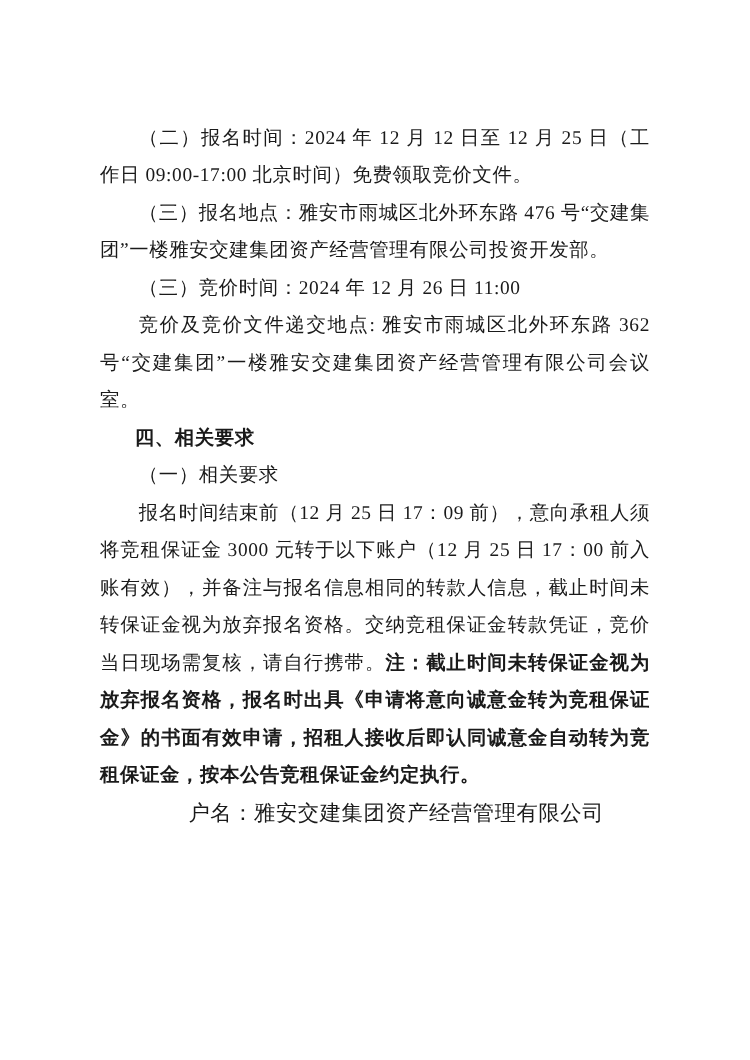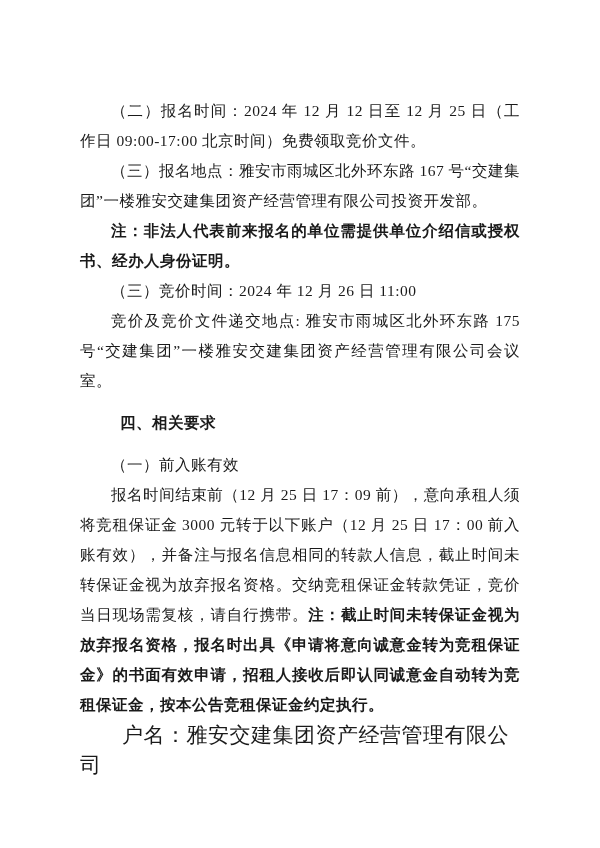--- a/index.html
+++ b/index.html
@@ -28,54 +28,53 @@
     text-indent: 2em;
     word-break: break-all;
   }
   .para.bold {
     font-weight: bold;
   }
   .bold-inline {
     font-weight: bold;
   }
   .section-heading {
-    margin: 12px;
+    margin: 0;
     font-size: 15.5px;
     line-height: 30px;
     letter-spacing: 0.5px;
     text-indent: 1.8em;
     font-weight: bold;
     font-family: "Liberation Sans", "DejaVu Sans", sans-serif;
   }
   .account-line {
     margin: 0;
-    font-size: 21px;
+    font-size: 17px;
     line-height: 30px;
     letter-spacing: 0.5px;
     text-indent: 2em;
-    text-align: left;
+    text-align: center;
   }
 </style>
 </head>
 <body>
 
 <div class="page">
 
   <p class="para">（二）报名时间：2024 年 12 月 12 日至 12 月 25 日（工作日 09:00-17:00 北京时间）免费领取竞价文件。</p>
 
-  <p class="para">（三）报名地点：雅安市雨城区北外环东路 167 号“交建集团”一楼雅安交建集团资产经营管理有限公司投资开发部。</p>
+  <p class="para">（三）报名地点：雅安市雨城区北外环东路 476 号“交建集团”一楼雅安交建集团资产经营管理有限公司投资开发部。</p>
 
-  <p class="para bold">注：非法人代表前来报名的单位需提供单位介绍信或授权书、经办人身份证明。</p>
 
   <p class="para">（三）竞价时间：2024 年 12 月 26 日 11:00</p>
 
-  <p class="para">竞价及竞价文件递交地点: 雅安市雨城区北外环东路 175 号“交建集团”一楼雅安交建集团资产经营管理有限公司会议室。</p>
+  <p class="para">竞价及竞价文件递交地点: 雅安市雨城区北外环东路 362 号“交建集团”一楼雅安交建集团资产经营管理有限公司会议室。</p>
 
   <p class="section-heading">四、相关要求</p>
 
-  <p class="para">（一）前入账有效</p>
+  <p class="para">（一）相关要求</p>
 
   <p class="para"><span>报名时间结束前（12 月 25 日 17：09 前），意向承租人须将竞租保证金 3000 元转于以下账户（12 月 25 日 17：00 前入账有效），并备注与报名信息相同的转款人信息，截止时间未转保证金视为放弃报名资格。交纳竞租保证金转款凭证，竞价当日现场需复核，请自行携带。</span><span class="bold-inline">注：截止时间未转保证金视为放弃报名资格，报名时出具《申请将意向诚意金转为竞租保证金》的书面有效申请，招租人接收后即认同诚意金自动转为竞租保证金，按本公告竞租保证金约定执行。</span></p>
 
   <p class="account-line"><span>户名：</span><span>雅安交建集团资产经营管理有限公司</span></p>
 
 
 </div>
 
 </body></html>

